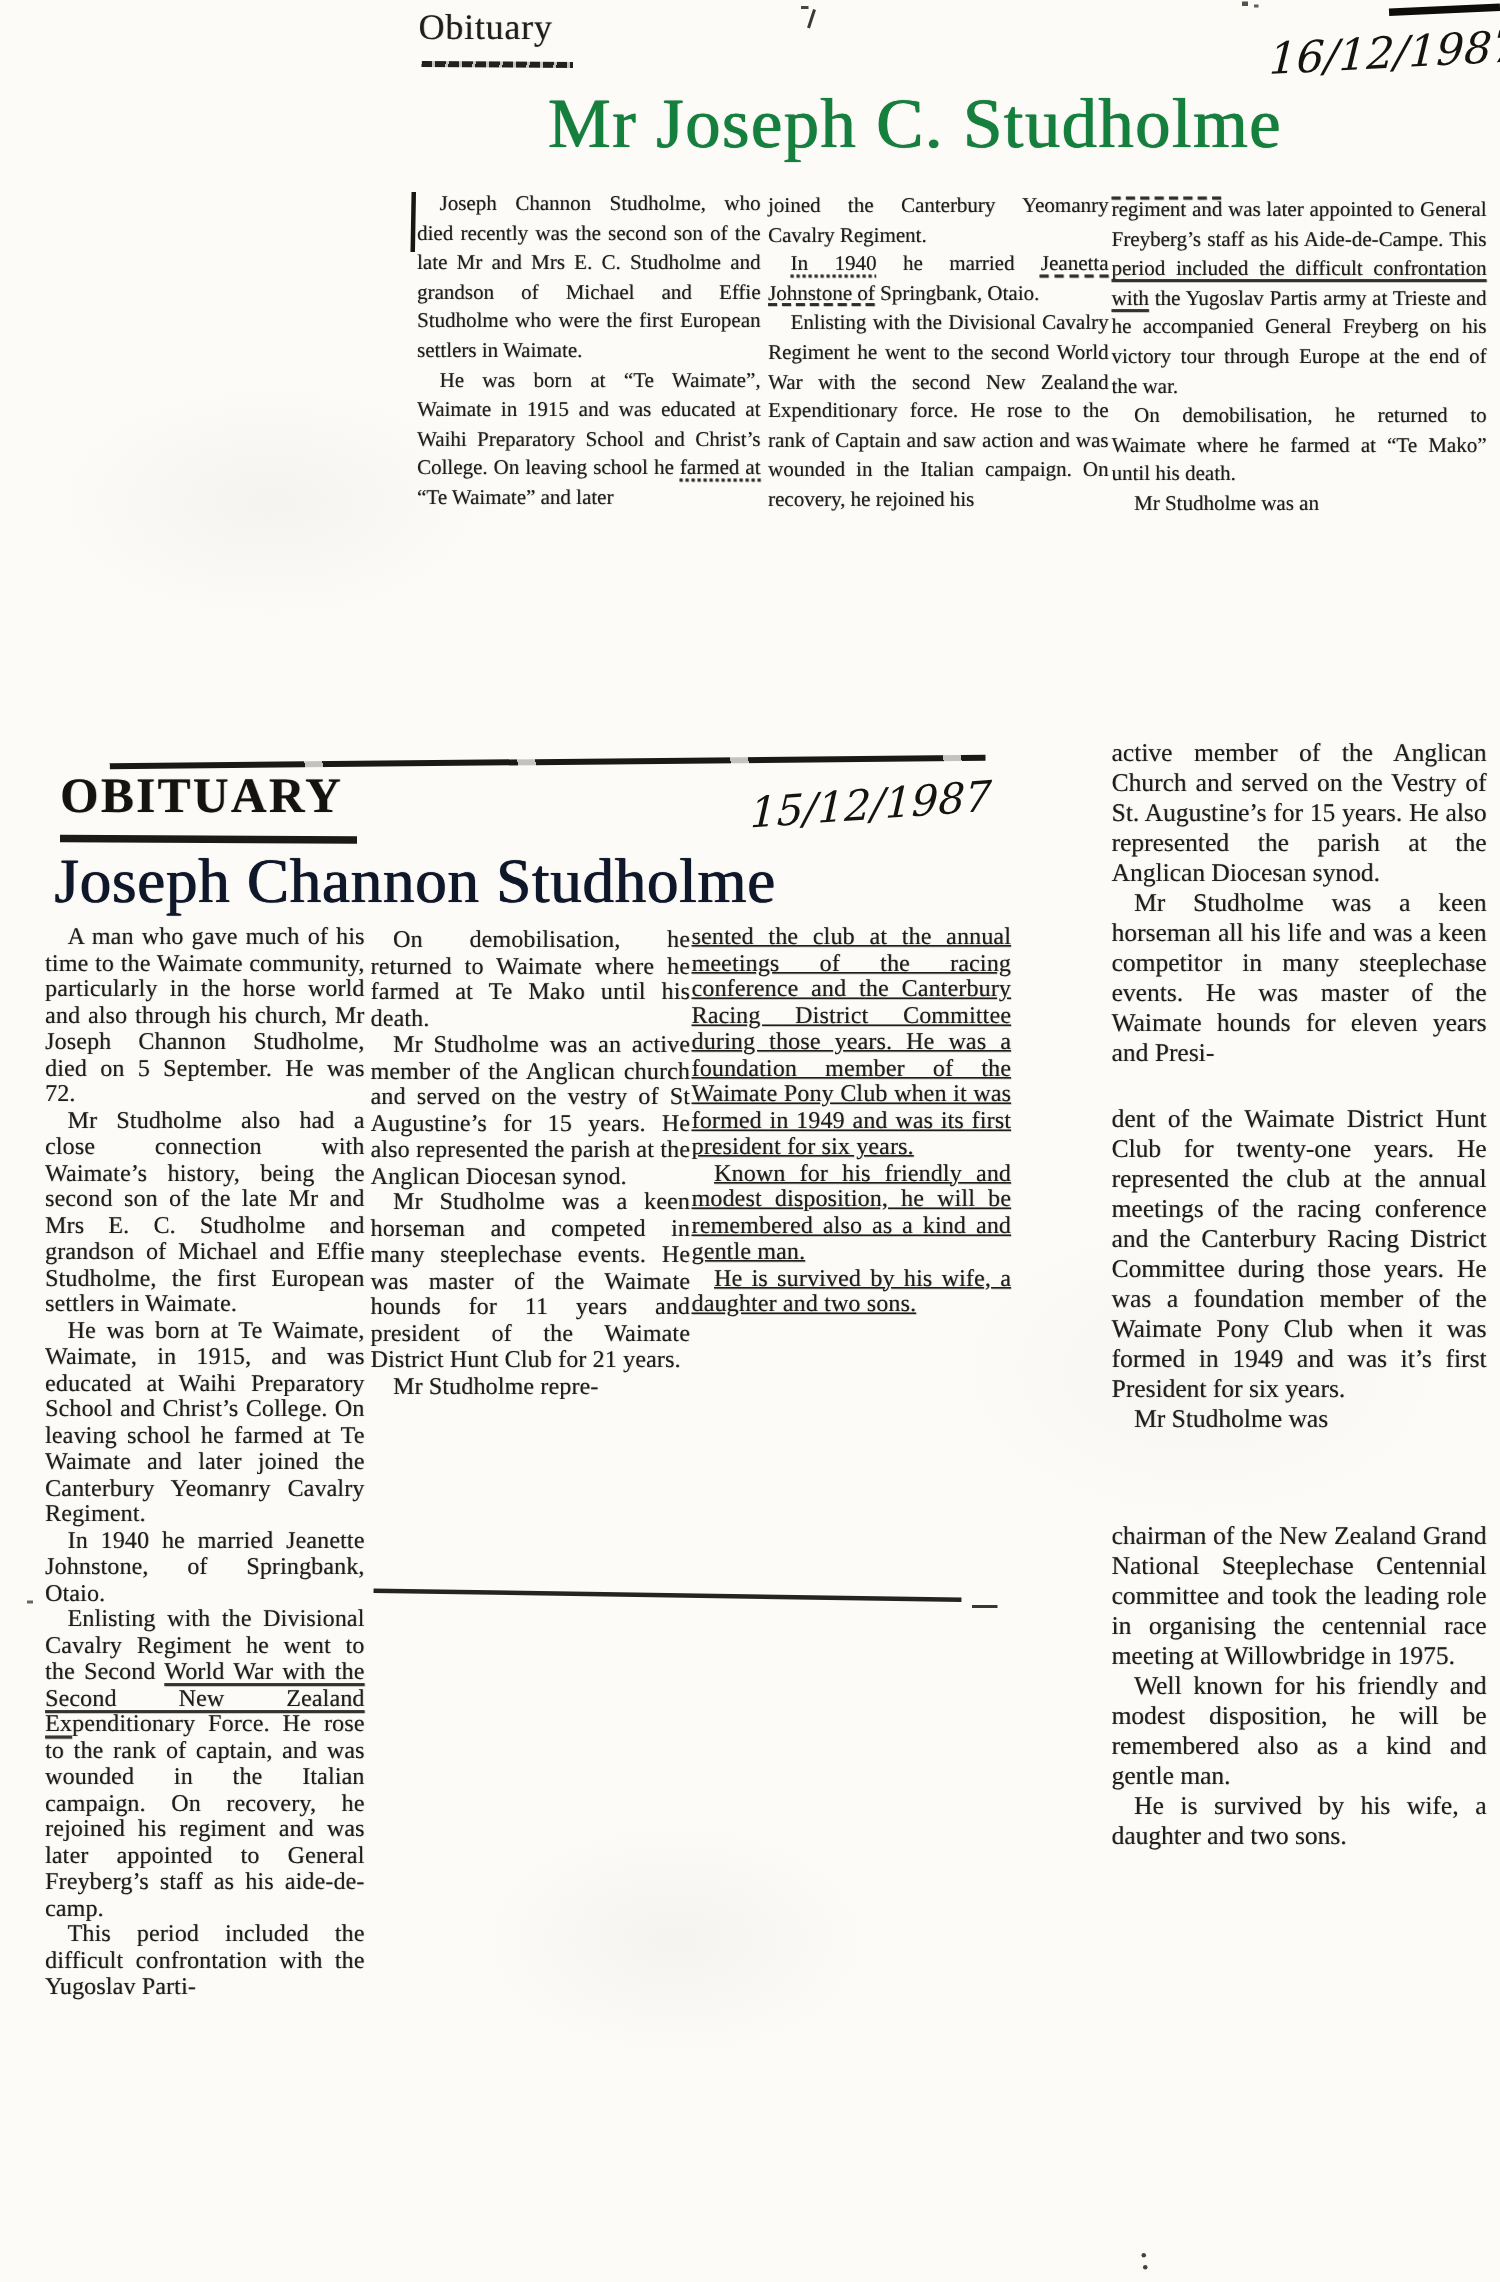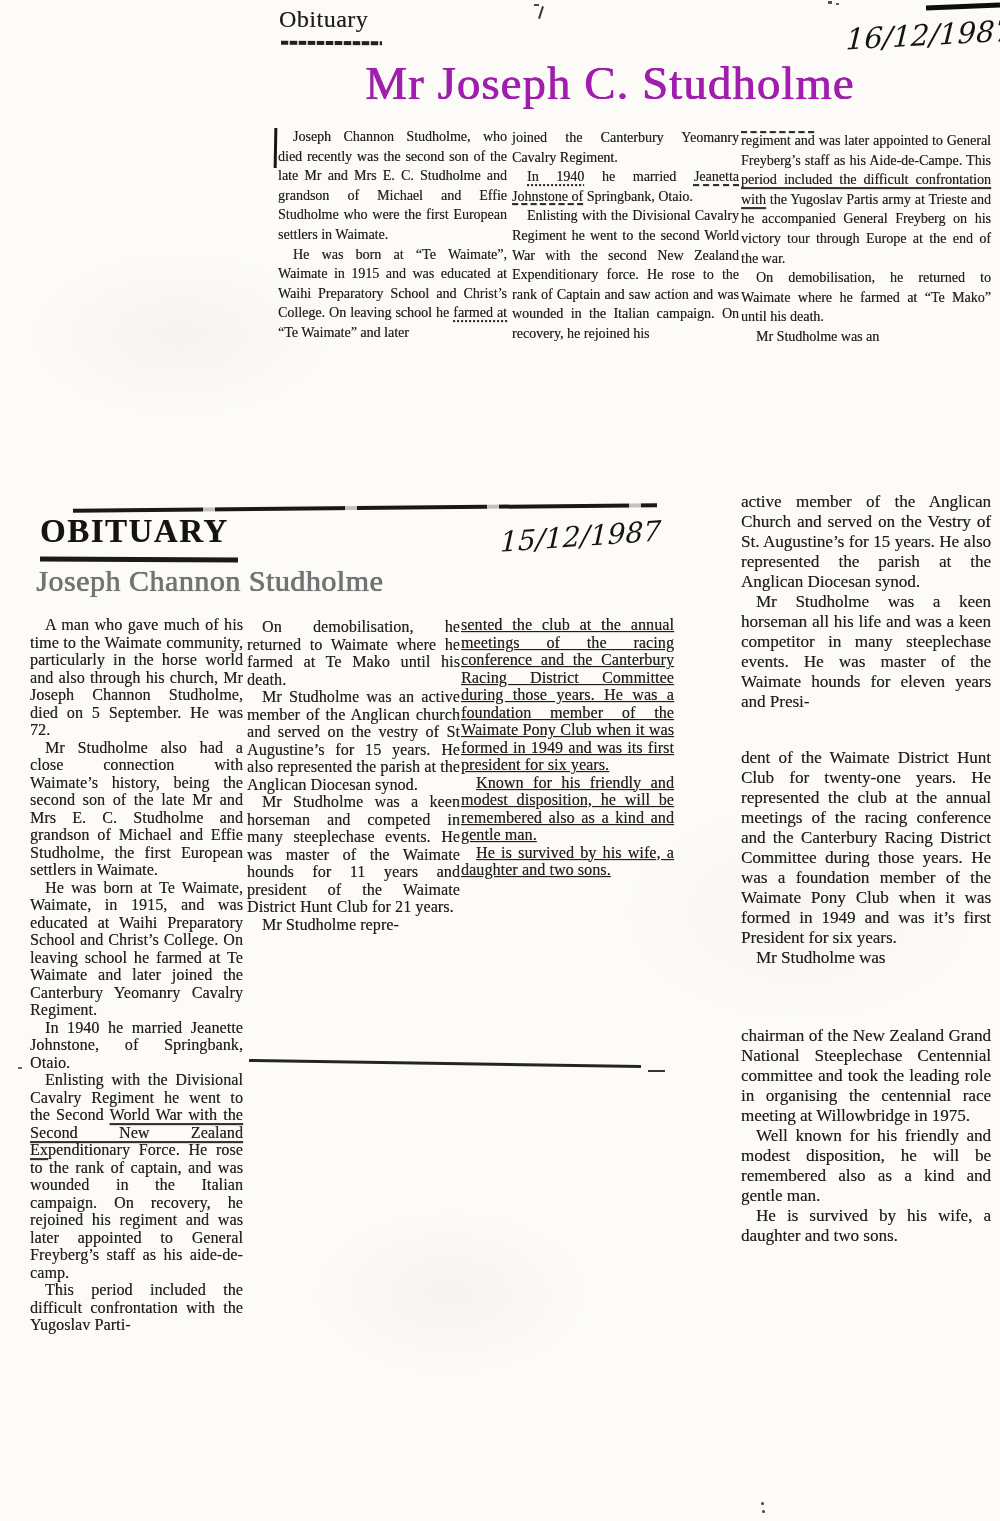--- a/index.html
+++ b/index.html
@@ -28,21 +28,21 @@
     background:repeating-linear-gradient(90deg,#23211e 0 7px, rgba(35,33,30,0.25) 7px 9px);
     transform:rotate(0.3deg);
   }
   .hand{
     font-family:"DejaVu Serif", serif; font-style:italic; font-weight:400;
     color:#16140f; white-space:nowrap;
   }
   .c1-date{ left:846px; top:18px; font-size:29px; transform:rotate(-3deg) skewX(-6deg); }
   .c1-headline{
     left:365px; top:56px; margin:0; font-weight:400; font-size:47px; letter-spacing:1px;
-    color:#a21caf; text-shadow:0.7px 0 0 currentColor, 0.3px 0.3px 0.8px rgba(20,18,14,0.5);
+    color:#15803d; text-shadow:0.7px 0 0 currentColor, 0.3px 0.3px 0.8px rgba(20,18,14,0.5);
     white-space:nowrap;
   }
   .col p{ margin:0; text-align:justify; }
   .col p.ind{ text-indent:15px; }
   .a1{ font-size:14px; line-height:19.6px; }
   .c1c1{ left:278px; top:127px; width:229px; }
   .c1c2{ left:512px; top:128px; width:227px; }
   .c1c3{ left:741px; top:131px; width:250px; }
   .cont{ left:741px; top:492px; width:250px; font-size:17px; line-height:20px; }
 
@@ -52,22 +52,22 @@
     background:repeating-linear-gradient(90deg,#1b1916 0 130px, rgba(27,25,22,0.25) 130px 142px);
     transform:rotate(-0.55deg);
   }
   .c2-kicker{
     left:40px; top:513px; font-size:33px; font-weight:700; letter-spacing:1.5px;
     color:#15130f;
   }
   .c2-kicker-rule{ left:40px; top:557px; width:198px; height:5px; background:#1c1a16; transform:rotate(0.3deg); }
   .c2-date{ left:500px; top:520px; font-size:28px; transform:rotate(-4deg) skewX(-6deg); }
   .c2-headline{
-    left:36px; top:564px; margin:0; font-weight:400; font-size:30px; letter-spacing:0.5px;
-    color:#737373; text-shadow:0.7px 0 0 currentColor, 0.3px 0.3px 0.8px rgba(20,18,14,0.5);
+    left:36px; top:564px; margin:0; font-weight:400; font-size:42px; letter-spacing:0.5px;
+    color:#0f172a; text-shadow:0.7px 0 0 currentColor, 0.3px 0.3px 0.8px rgba(20,18,14,0.5);
     white-space:nowrap;
   }
   .a2{ font-size:16px; line-height:17.5px; letter-spacing:0.1px; }
   .c2c1{ left:30px; top:616px; width:213px; }
   .c2c2{ left:247px; top:618px; width:213px; }
   .c2c3{ left:461px; top:616px; width:213px;text-decoration:underline; }
   .col2-rule{
     left:249px; top:1062px; width:392px; height:2.5px; background:#262420; transform:rotate(0.9deg);
   }
   .col2-rule-dash{ left:648px; top:1070px; width:17px; height:2px; background:#3a3731; }
@@ -111,21 +111,21 @@
       <p class="ind"><span>Enlisting with the Divisional Cavalry Regiment he went to the second World War with the second New Zealand Expenditionary force. He rose to the rank of Captain and saw action and was wounded in the Italian campaign. On recovery, he rejoined his</span></p>
     </div>
   <div class="abs col a1 c1c3 ink">
       <p><span class="o-dashed">regiment and</span><span> was later appointed to General Freyberg’s staff as his Aide-de-Campe. This </span><span class="u-solid">period included the difficult confrontation with</span><span> the Yugoslav Partis army at Trieste and he accompanied General Freyberg on his victory tour through Europe at the end of the war.</span></p>
       <p class="ind"><span>On demobilisation, he returned to Waimate where he farmed at “Te Mako” until his death.</span></p>
       <p class="ind"><span>Mr Studholme was an</span></p>
     </div>
   <div class="abs col cont ink">
       <p><span>active member of the Anglican Church and served on the Vestry of St. Augustine’s for 15 years. He also represented the parish at the Anglican Diocesan synod.</span></p>
       <p class="ind"><span>Mr Studholme was a keen horseman all his life and was a keen competitor in many steeplechase events. He was master of the Waimate hounds for eleven years and Presi-</span></p>
-      <p style="margin-top: 36px;"><span>dent of the Waimate District Hunt Club for twenty-one years. He represented the club at the annual meetings of the racing conference and the Canterbury Racing District Committee during those years. He was a foundation member of the Waimate Pony Club when it was formed in 1949 and was it’s first President for six years.</span></p>
+      <p style="margin-top: 24px;"><span>dent of the Waimate District Hunt Club for twenty-one years. He represented the club at the annual meetings of the racing conference and the Canterbury Racing District Committee during those years. He was a foundation member of the Waimate Pony Club when it was formed in 1949 and was it’s first President for six years.</span></p>
       <p class="ind"><span>Mr Studholme was</span></p>
       <p style="margin-top: 58px;"><span>chairman of the New Zealand Grand National Steeplechase Centennial committee and took the leading role in organising the centennial race meeting at Willowbridge in 1975.</span></p>
       <p class="ind"><span>Well known for his friendly and modest disposition, he will be remembered also as a kind and gentle man.</span></p>
       <p class="ind"><span>He is survived by his wife, a daughter and two sons.</span></p>
     </div>
 
   <div class="abs clip2-rule"></div>
   <div class="abs c2-kicker ink">OBITUARY</div>
   <div class="abs c2-kicker-rule"></div>
   <div class="abs c2-date hand">15/12/1987</div>

